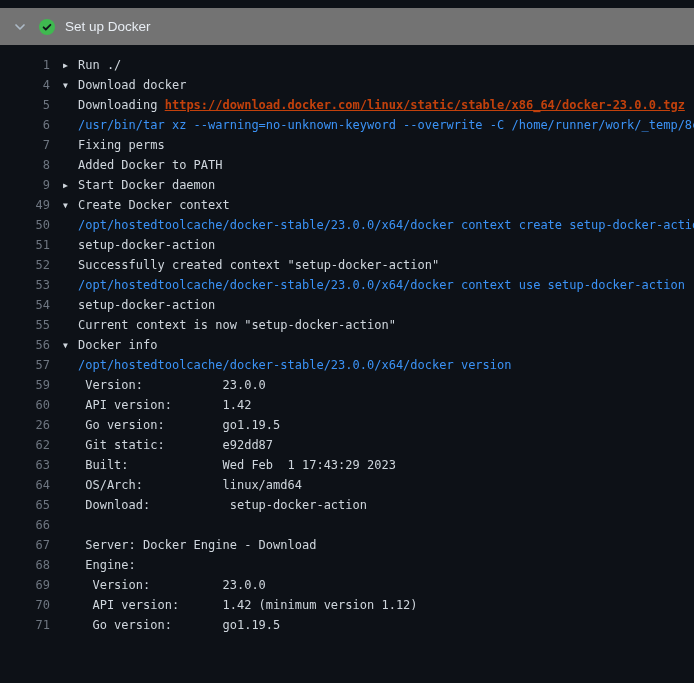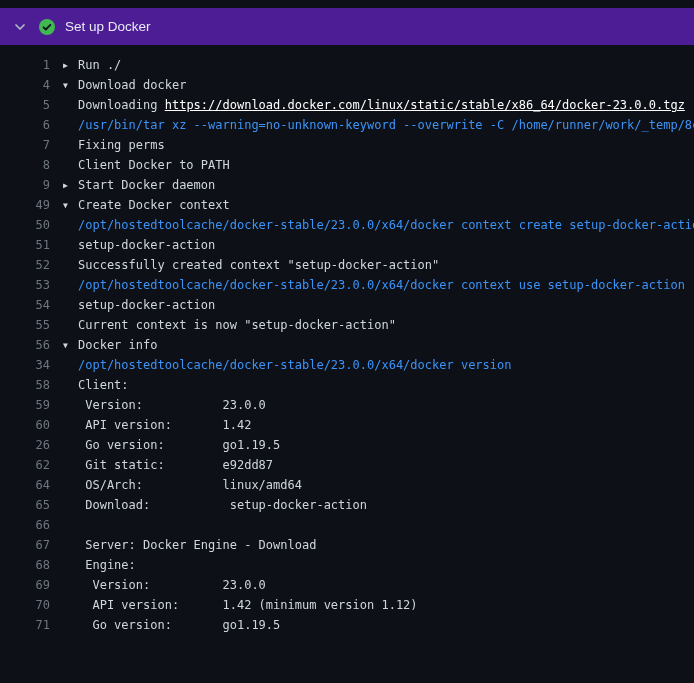--- a/index.html
+++ b/index.html
@@ -5,21 +5,21 @@
   * { margin:0; padding:0; box-sizing:border-box; }
   html, body {
     width: 694px; height: 683px;
     background: #0d1117;
     overflow: hidden;
     font-family: "Liberation Sans", sans-serif;
   }
   .step-header {
     margin-top: 8px;
     height: 37px;
-    background: #4c1d95;
+    background: #737373;
     display: flex;
     align-items: center;
     padding: 0 14px;
     cursor: pointer;
   }
   .chev { display:flex; align-items:center; margin-right: 13px; }
   .status { display:flex; align-items:center; margin-right: 10px; }
   .step-title {
     color: #e8edf3;
     font-size: 13.5px;
@@ -48,21 +48,21 @@
   .line-content.child { padding-left: 15px; }
   .line-content.command { color: #3b93f7; }
   .arrow {
     display: inline-block;
     width: 15px;
     font-size: 8px;
     vertical-align: 1px;
     color: #cfd6dd;
   }
   .group-row { cursor: pointer; }
-  .log-link { color: #ffffff; text-decoration: underline; cursor: pointer; }
+  .log-link { color: #c2410c; text-decoration: underline; cursor: pointer; font-weight: bold; }
 </style>
 </head>
 <body>
 
 <div class="step-header">
   <span class="chev">
     <svg width="12" height="12" viewBox="0 0 12 12">
       <path d="M2 4l4 4 4-4" stroke="#adbac7" stroke-width="1.7" fill="none" stroke-linecap="round" stroke-linejoin="round"></path>
     </svg>
   </span>
@@ -74,36 +74,36 @@
   </span>
   <span class="step-title">Set up Docker</span>
 </div>
 
 <div class="log" id="log">
     <div class="log-line group-row"><span class="line-num">1</span><span class="line-content"><span class="arrow">▶</span><span>Run ./</span></span></div>
     <div class="log-line group-row"><span class="line-num">4</span><span class="line-content"><span class="arrow">▼</span><span>Download docker</span></span></div>
     <div class="log-line"><span class="line-num">5</span><span class="line-content child"><span>Downloading </span><span class="log-link">https://download.docker.com/linux/static/stable/x86_64/docker-23.0.0.tgz</span></span></div>
     <div class="log-line"><span class="line-num">6</span><span class="line-content child command">/usr/bin/tar xz --warning=no-unknown-keyword --overwrite -C /home/runner/work/_temp/8c9</span></div>
     <div class="log-line"><span class="line-num">7</span><span class="line-content child">Fixing perms</span></div>
-    <div class="log-line"><span class="line-num">8</span><span class="line-content child">Client Docker to PATH</span></div>
+    <div class="log-line"><span class="line-num">8</span><span class="line-content child">Added Docker to PATH</span></div>
     <div class="log-line group-row"><span class="line-num">9</span><span class="line-content"><span class="arrow">▶</span><span>Start Docker daemon</span></span></div>
     <div class="log-line group-row"><span class="line-num">49</span><span class="line-content"><span class="arrow">▼</span><span>Create Docker context</span></span></div>
     <div class="log-line"><span class="line-num">50</span><span class="line-content child command">/opt/hostedtoolcache/docker-stable/23.0.0/x64/docker context create setup-docker-action</span></div>
     <div class="log-line"><span class="line-num">51</span><span class="line-content child">setup-docker-action</span></div>
     <div class="log-line"><span class="line-num">52</span><span class="line-content child">Successfully created context "setup-docker-action"</span></div>
     <div class="log-line"><span class="line-num">53</span><span class="line-content child command">/opt/hostedtoolcache/docker-stable/23.0.0/x64/docker context use setup-docker-action</span></div>
     <div class="log-line"><span class="line-num">54</span><span class="line-content child">setup-docker-action</span></div>
     <div class="log-line"><span class="line-num">55</span><span class="line-content child">Current context is now "setup-docker-action"</span></div>
     <div class="log-line group-row"><span class="line-num">56</span><span class="line-content"><span class="arrow">▼</span><span>Docker info</span></span></div>
-    <div class="log-line"><span class="line-num">34</span><span class="line-content child command">/opt/hostedtoolcache/docker-stable/23.0.0/x64/docker version</span></div>
-    <div class="log-line"><span class="line-num">58</span><span class="line-content child">Client:</span></div>
+    <div class="log-line"><span class="line-num">57</span><span class="line-content child command">/opt/hostedtoolcache/docker-stable/23.0.0/x64/docker version</span></div>
     <div class="log-line"><span class="line-num">59</span><span class="line-content child"> Version:           23.0.0</span></div>
     <div class="log-line"><span class="line-num">60</span><span class="line-content child"> API version:       1.42</span></div>
     <div class="log-line"><span class="line-num">26</span><span class="line-content child"> Go version:        go1.19.5</span></div>
     <div class="log-line"><span class="line-num">62</span><span class="line-content child"> Git static:        e92dd87</span></div>
+    <div class="log-line"><span class="line-num">63</span><span class="line-content child"> Built:             Wed Feb  1 17:43:29 2023</span></div>
     <div class="log-line"><span class="line-num">64</span><span class="line-content child"> OS/Arch:           linux/amd64</span></div>
     <div class="log-line"><span class="line-num">65</span><span class="line-content child"> Download:           setup-docker-action</span></div>
     <div class="log-line"><span class="line-num">66</span><span class="line-content child"></span></div>
     <div class="log-line"><span class="line-num">67</span><span class="line-content child"> Server: Docker Engine - Download</span></div>
     <div class="log-line"><span class="line-num">68</span><span class="line-content child"> Engine:</span></div>
     <div class="log-line"><span class="line-num">69</span><span class="line-content child">  Version:          23.0.0</span></div>
     <div class="log-line"><span class="line-num">70</span><span class="line-content child">  API version:      1.42 (minimum version 1.12)</span></div>
     <div class="log-line"><span class="line-num">71</span><span class="line-content child">  Go version:       go1.19.5</span></div>
   </div>
 

